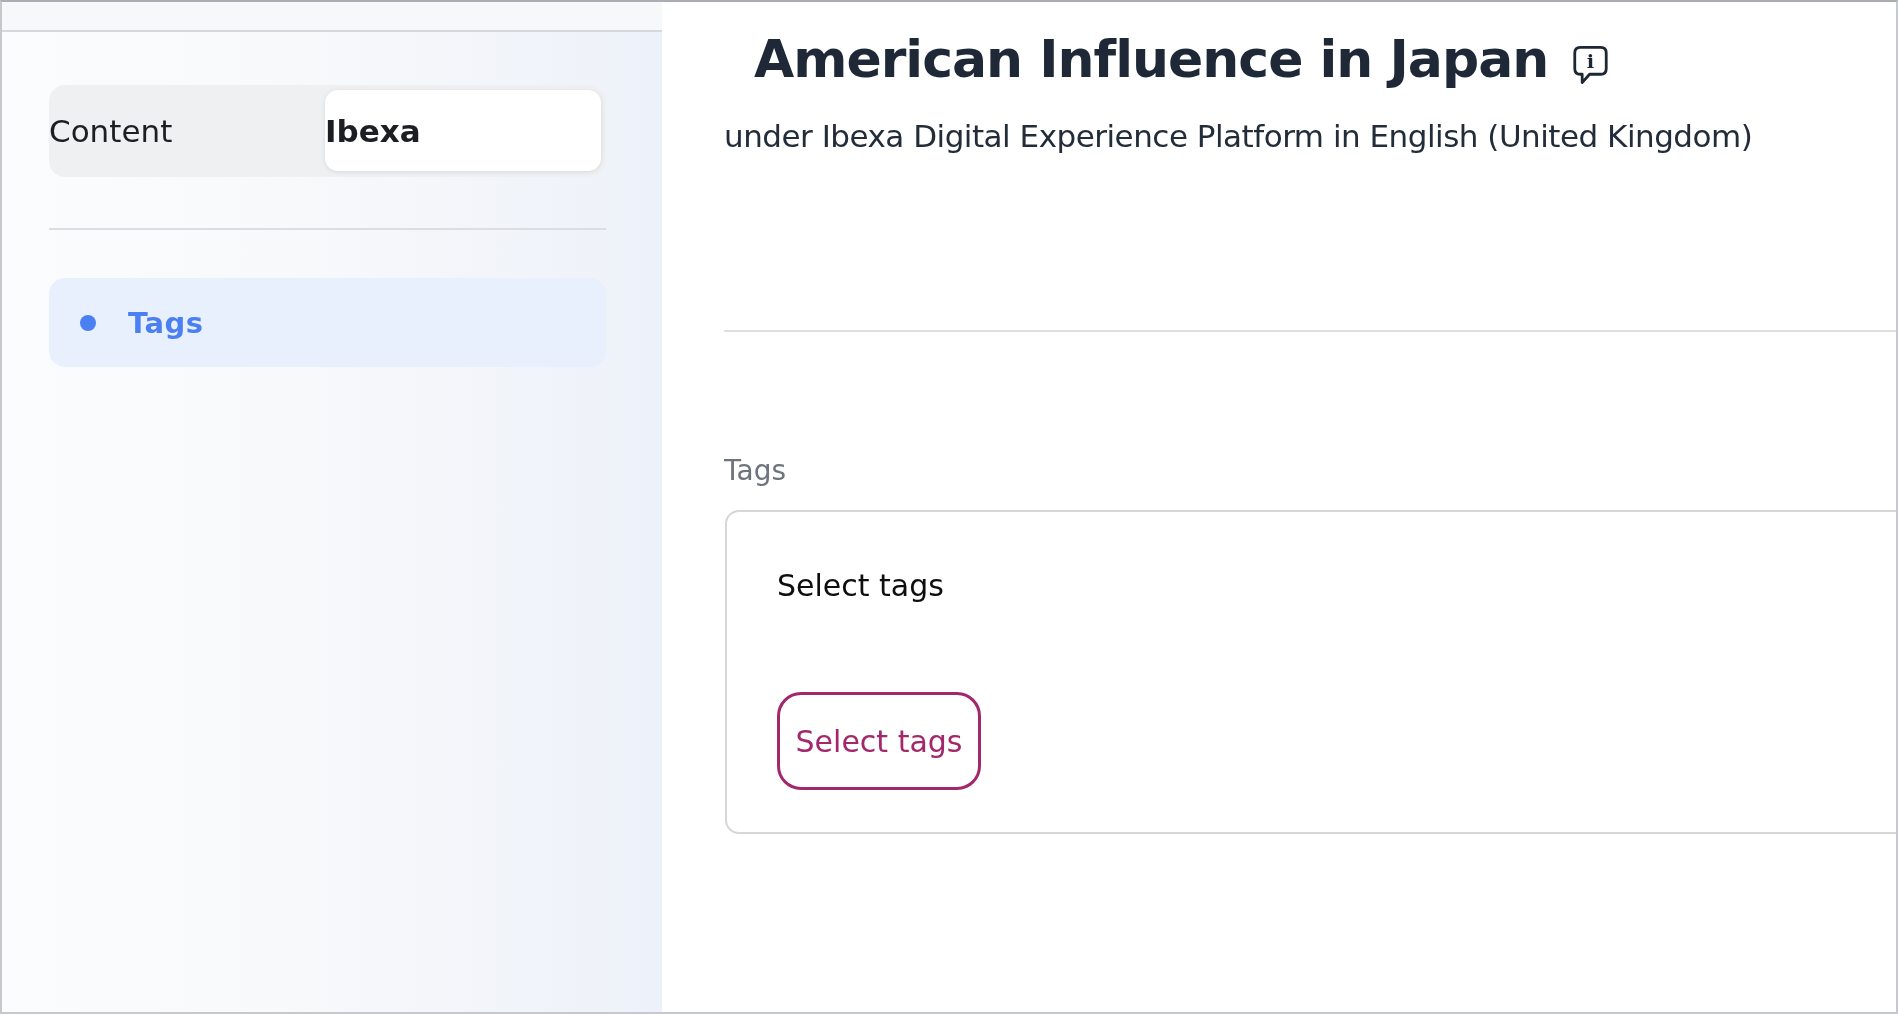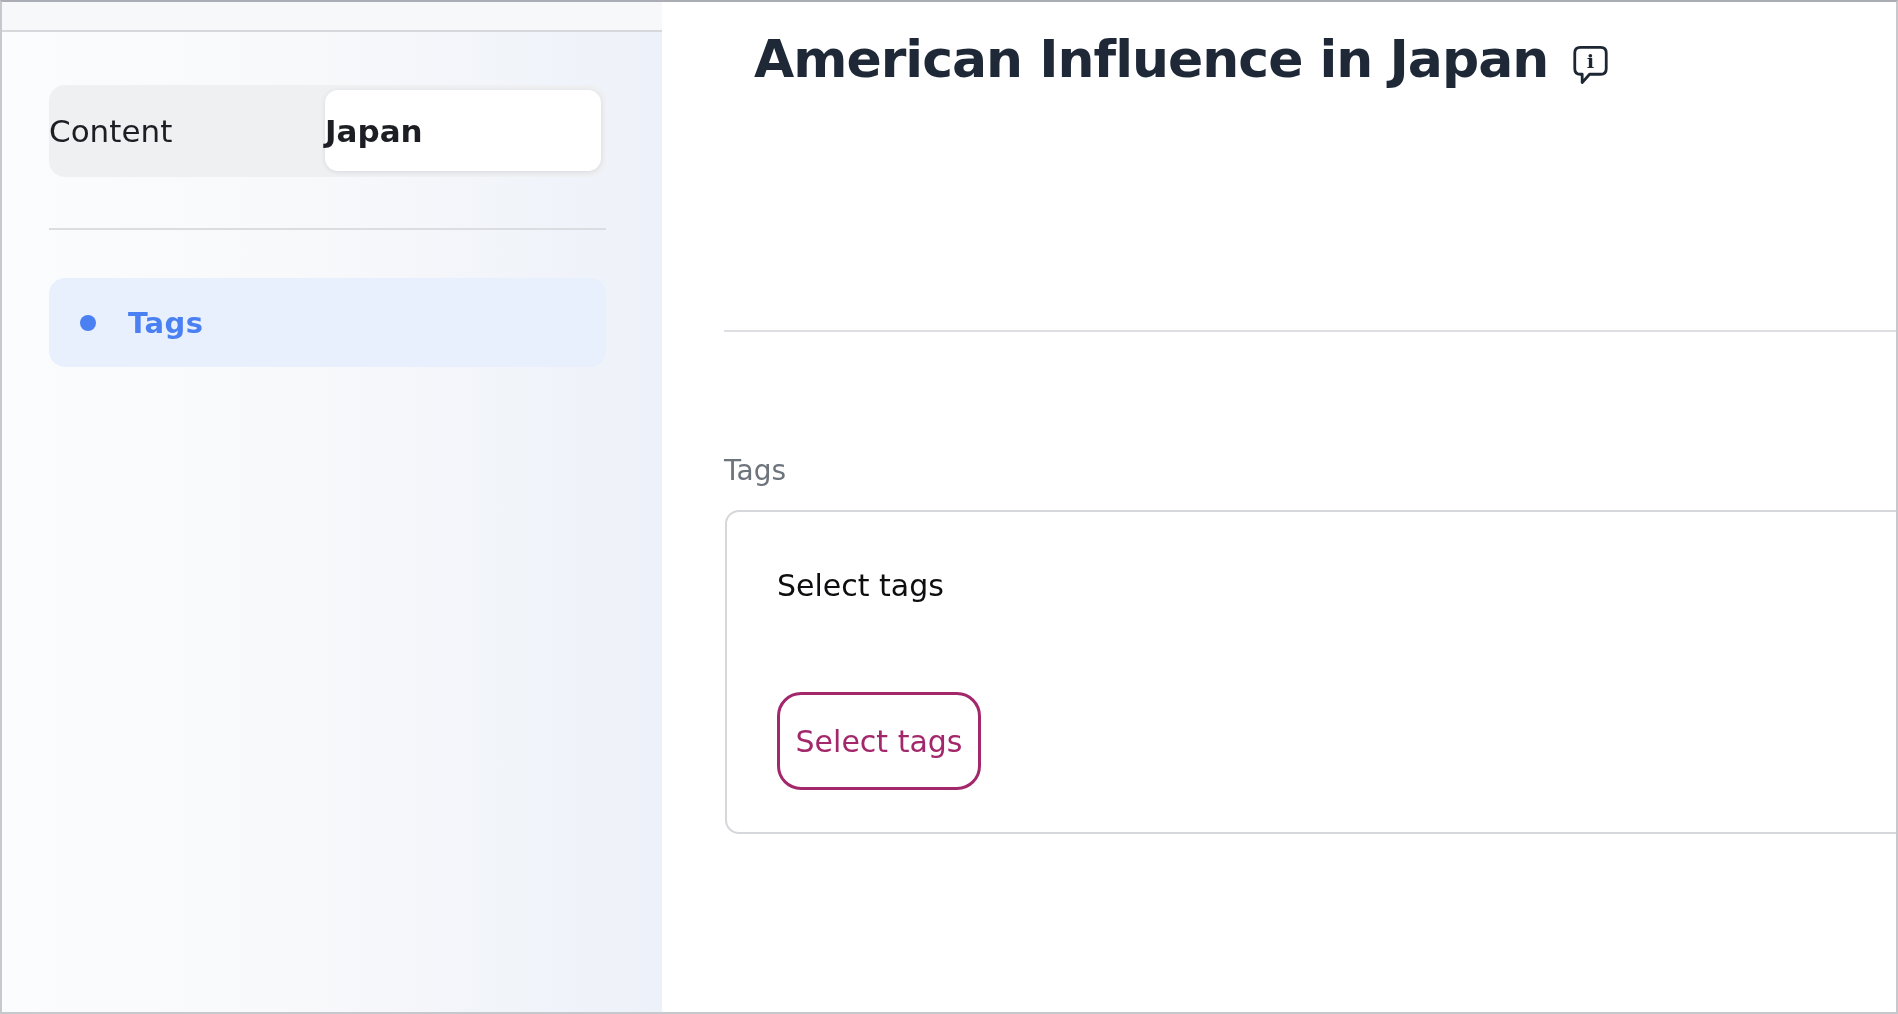--- a/index.html
+++ b/index.html
@@ -172,21 +172,21 @@
 <div class="page">
 
   <aside class="sidebar">
     <div class="sidebar-topstrip"></div>
 
     <div class="tab-switcher">
       <div class="tab">
         <span>Content</span>
       </div>
       <div class="tab active">
-        <span>Japan</span>
+        <span>Ibexa</span>
       </div>
     </div>
 
     <div class="sidebar-divider"></div>
 
     <div class="anchor-item">
       <span class="anchor-dot"></span>
       <span class="anchor-label">Tags</span>
     </div>
   </aside>
@@ -196,20 +196,21 @@
     <div class="title-row">
       <h1 class="page-title" style="margin:0">American Influence in Japan</h1>
       <span class="info-icon">
         <svg width="37" height="42" viewBox="0 0 40 44" aria-hidden="true">
           <path d="M9 3 H31 Q37 3 37 9 V26 Q37 32 31 32 H19 L11 41 V32 H9 Q3 32 3 26 V9 Q3 3 9 3 Z" fill="none" stroke="#1d2633" stroke-width="3" stroke-linejoin="round"></path>
           <text x="20" y="25" text-anchor="middle" font-size="21" font-weight="bold" font-family="DejaVu Serif, serif" fill="#1d2633">i</text>
         </svg>
       </span>
     </div>
 
+    <div class="subtitle">under Ibexa Digital Experience Platform in English (United Kingdom)</div>
 
     <div class="header-divider"></div>
 
     <div class="field-label">Tags</div>
 
     <section class="field-box">
       <div class="field-box-label">Select tags</div>
       <button class="select-tags-button">
         <span>Select tags</span>
       </button>

